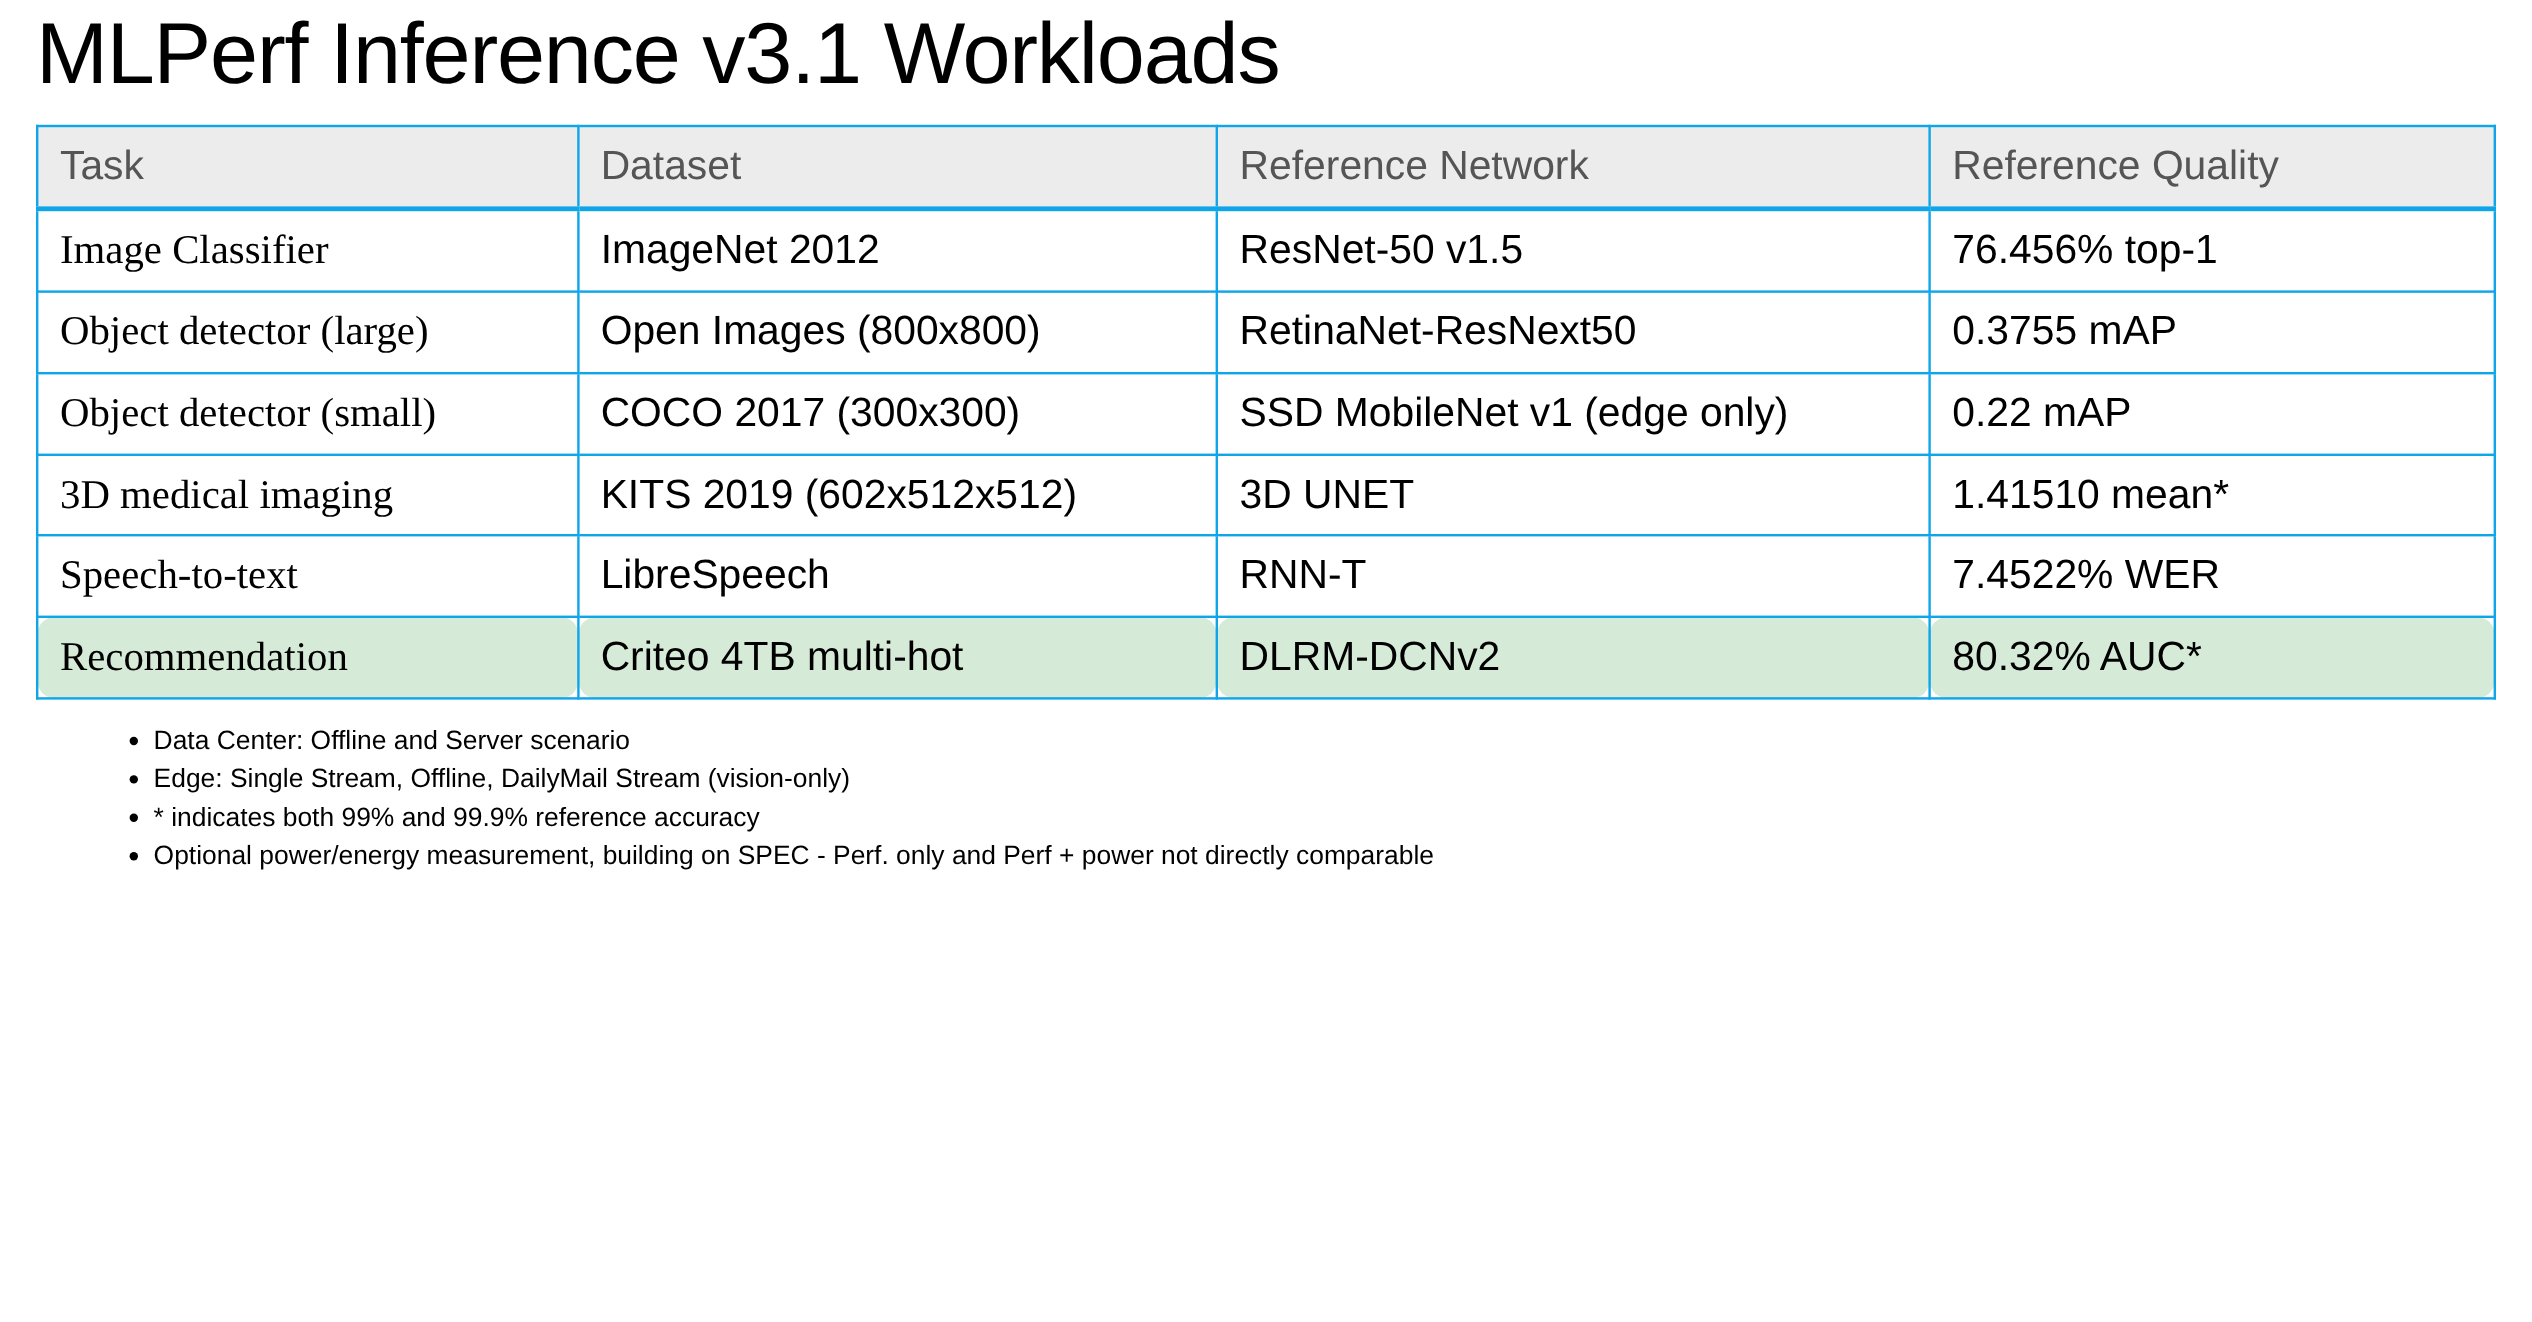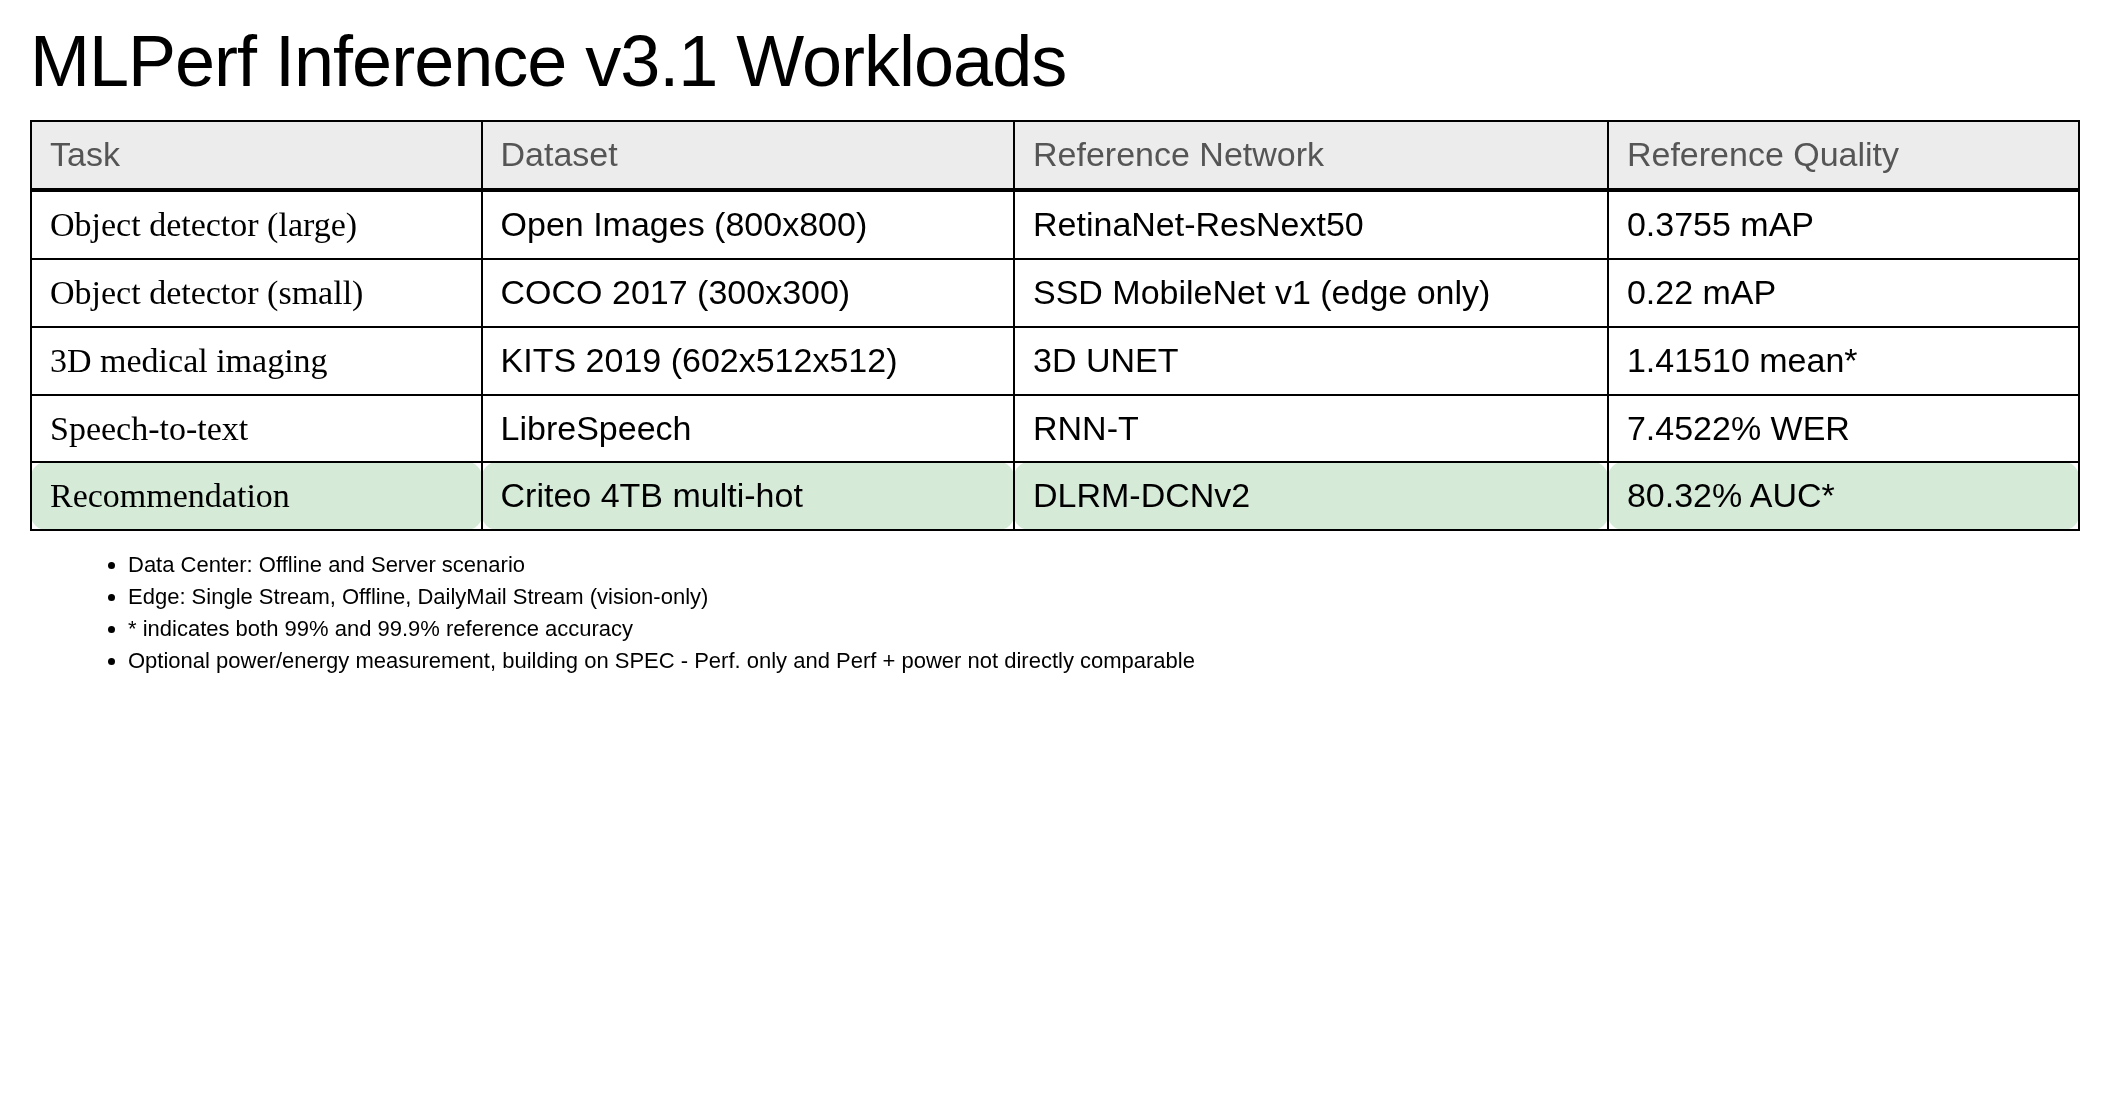--- a/index.html
+++ b/index.html
@@ -6,42 +6,42 @@
   html, body {
     margin: 0;
     padding: 0;
     background: #ffffff;
     font-family: Arial, Helvetica, sans-serif;
     color: #000;
   }
   .page {
     width: 2110px;
     height: 1102px;
-    padding: 20px 30px 0 30px;
+    padding: 4px 30px 0 30px;
     position: relative;
   }
   .title {
     font-size: 72px;
     font-weight: 400;
     margin: 0 0 18px 0;
     letter-spacing: -1px;
   }
   table.workloads {
     width: 100%;
     border-collapse: collapse;
     table-layout: fixed;
   }
   table.workloads col.c-task    { width: 22%; }
   table.workloads col.c-dataset { width: 26%; }
   table.workloads col.c-net     { width: 29%; }
   table.workloads col.c-qual    { width: 23%; }
 
   table.workloads th,
   table.workloads td {
-    border: 2px solid #000000;
+    border: 2px solid #0ea5e9;
     padding: 10px 16px 10px 18px;
     font-size: 34px;
     text-align: left;
     vertical-align: top;
     line-height: 1.35;
   }
   table.workloads thead th {
     background: #ececec;
     color: #555;
     font-weight: 400;
@@ -95,20 +95,28 @@
     <thead>
       <tr>
         <th>Task</th>
         <th>Dataset</th>
         <th>Reference Network</th>
         <th>Reference Quality</th>
       </tr>
     </thead>
     <tbody id="tbody">
         <tr>
+          <td class="task-cell">Image Classifier</td>
+          <td>ImageNet 2012</td>
+          <td>ResNet-50 v1.5</td>
+          <td class="quality-lines">
+            <span>76.456% top-1</span>
+          </td>
+        </tr>
+        <tr>
           <td class="task-cell">Object detector (large)</td>
           <td>Open Images (800x800)</td>
           <td>RetinaNet-ResNext50</td>
           <td class="quality-lines">
             <span>0.3755 mAP</span>
           </td>
         </tr>
         <tr>
           <td class="task-cell">Object detector (small)</td>
           <td>COCO 2017 (300x300)</td>

